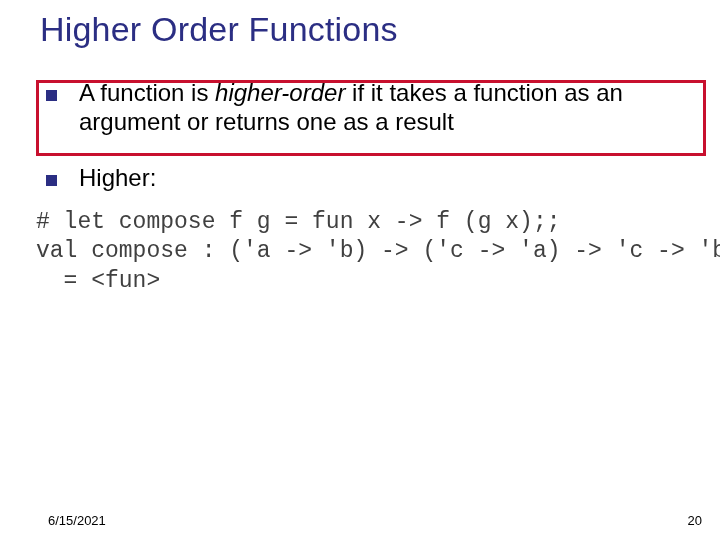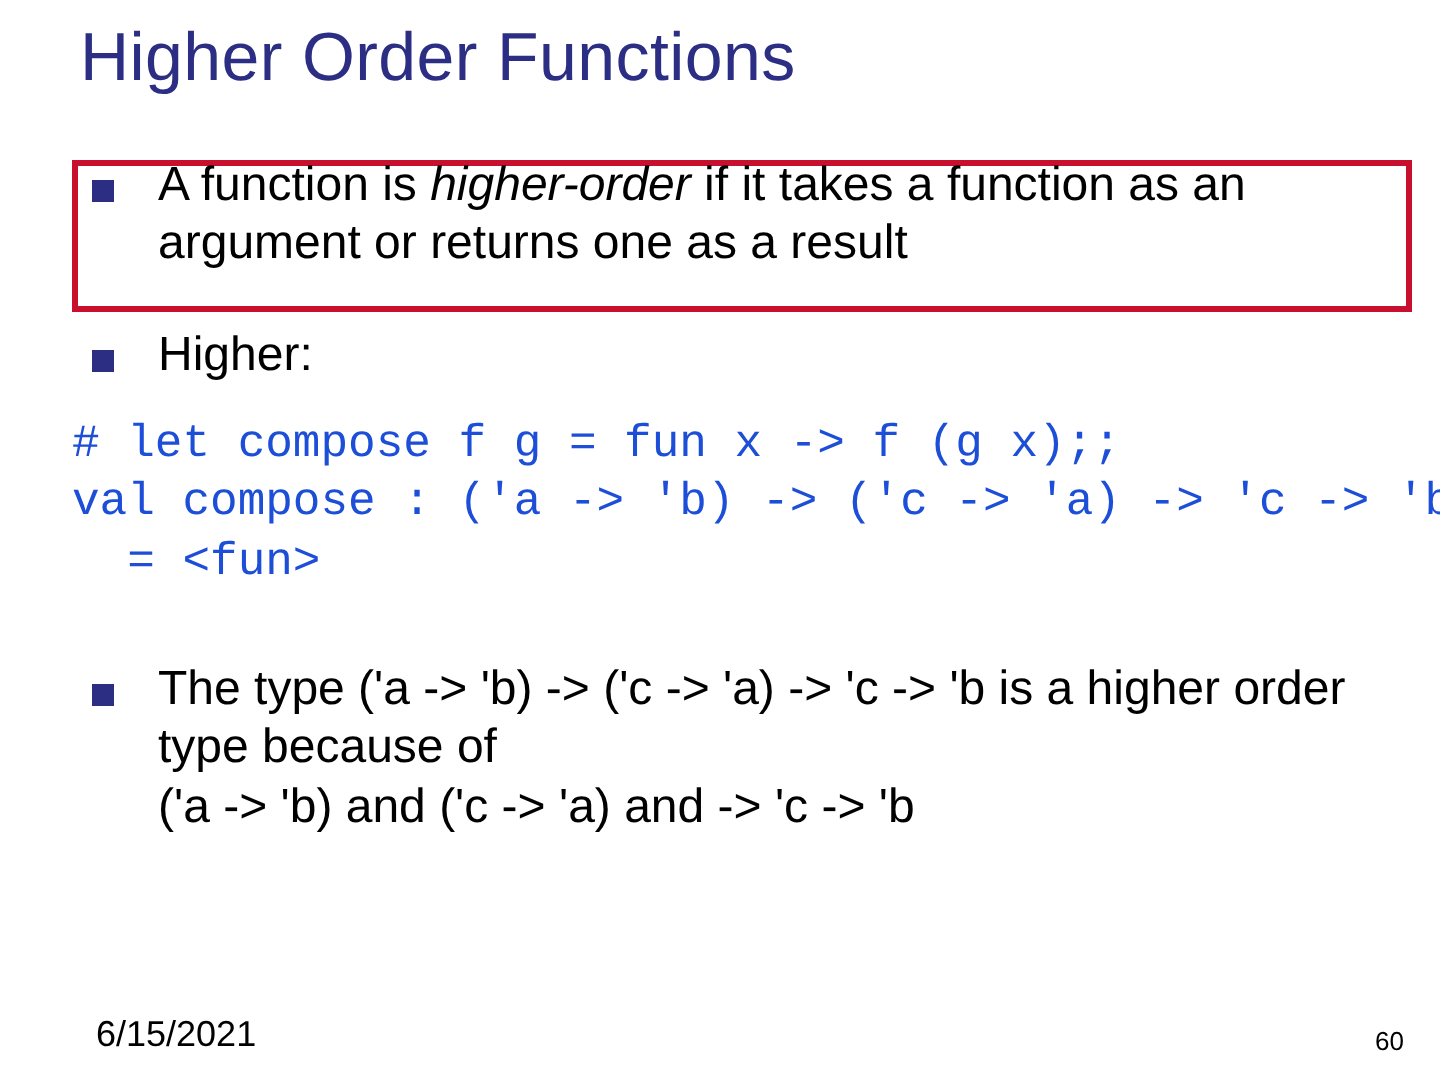--- a/index.html
+++ b/index.html
@@ -54,21 +54,21 @@
   .bullet-text {
     font-size: 24px;
     line-height: 1.22;
     color: #000;
     flex: 1 1 auto;
   }
   .code-block {
     font-family: "Courier New", Courier, monospace;
     font-size: 23px;
     line-height: 1.28;
-    color: #1d4ed8;
+    color: #404040;
     white-space: pre;
     margin-left: -10px;
     margin-top: 2px;
     margin-bottom: 0px;
   }
   .italic {
     font-style: italic;
   }
   .red-box {
     position: absolute;
@@ -77,21 +77,21 @@
     width: 670px;
     height: 76px;
     border: 3px solid #c8102e;
     box-sizing: border-box;
     pointer-events: none;
   }
   .footer-date {
     position: absolute;
     left: 36px;
     bottom: 12px;
-    font-size: 18px;
+    font-size: 13px;
     color: #000;
   }
   .footer-page {
     position: absolute;
     right: 30px;
     bottom: 12px;
     font-size: 13px;
     color: #000;
   }
 </style>
@@ -115,24 +115,19 @@
 
     <div class="bullet-row bullet-row-after">
       <div class="bullet-sq"></div>
       <div class="bullet-text">Higher:</div>
     </div>
 
     <div class="code-block"># let compose f g = fun x -&gt; f (g x);;
 val compose : ('a -&gt; 'b) -&gt; ('c -&gt; 'a) -&gt; 'c -&gt; 'b
   = &lt;fun&gt;</div>
 
-    <div class="bullet-row bullet-row-after" style="margin-top:34px">
-      <div class="bullet-sq"></div>
-      <div class="bullet-text" style="white-space:pre-line">The type ('a -&gt; 'b) -&gt; ('c -&gt; 'a) -&gt; 'c -&gt; 'b is a higher order type because of
-('a -&gt; 'b) and  ('c -&gt; 'a) and  -&gt; 'c -&gt; 'b</div>
-    </div>
 
   </div>
 
   <div class="footer-date">6/15/2021</div>
-  <div class="footer-page">60</div>
+  <div class="footer-page">20</div>
 
 </div>
 
 </body></html>

